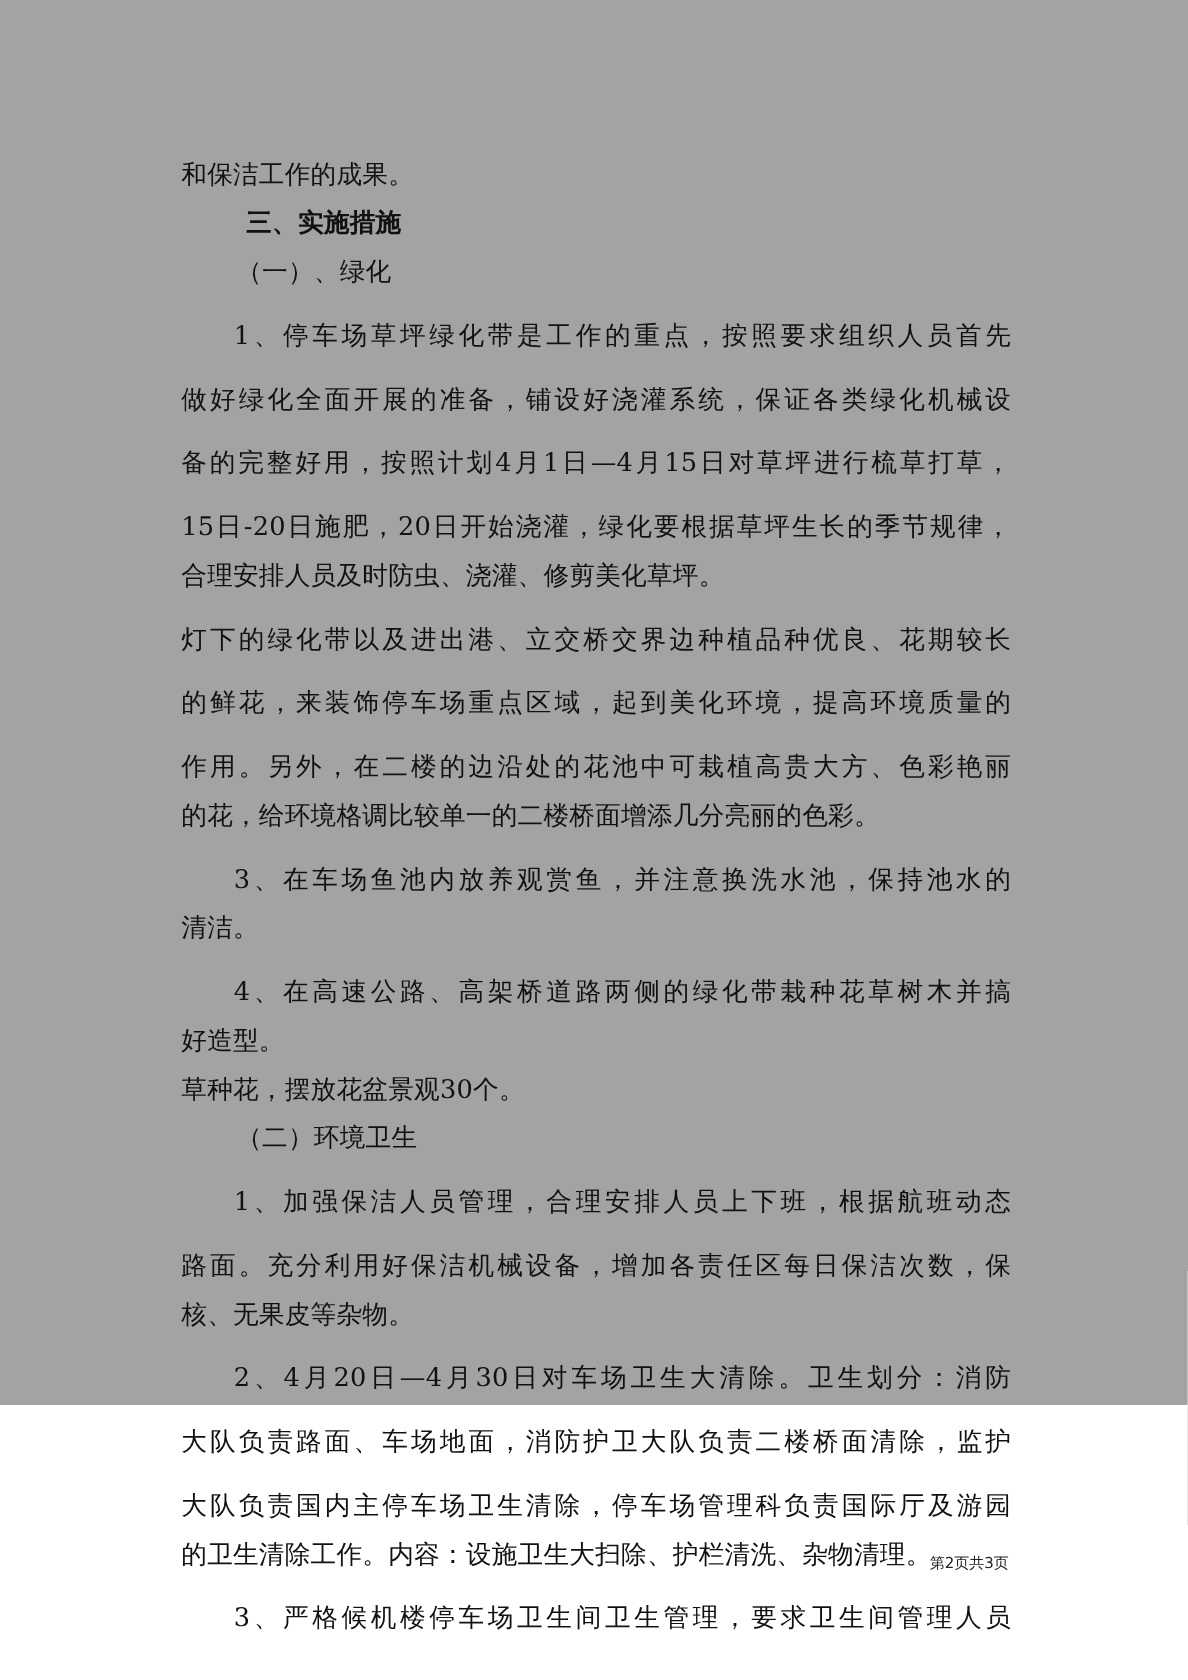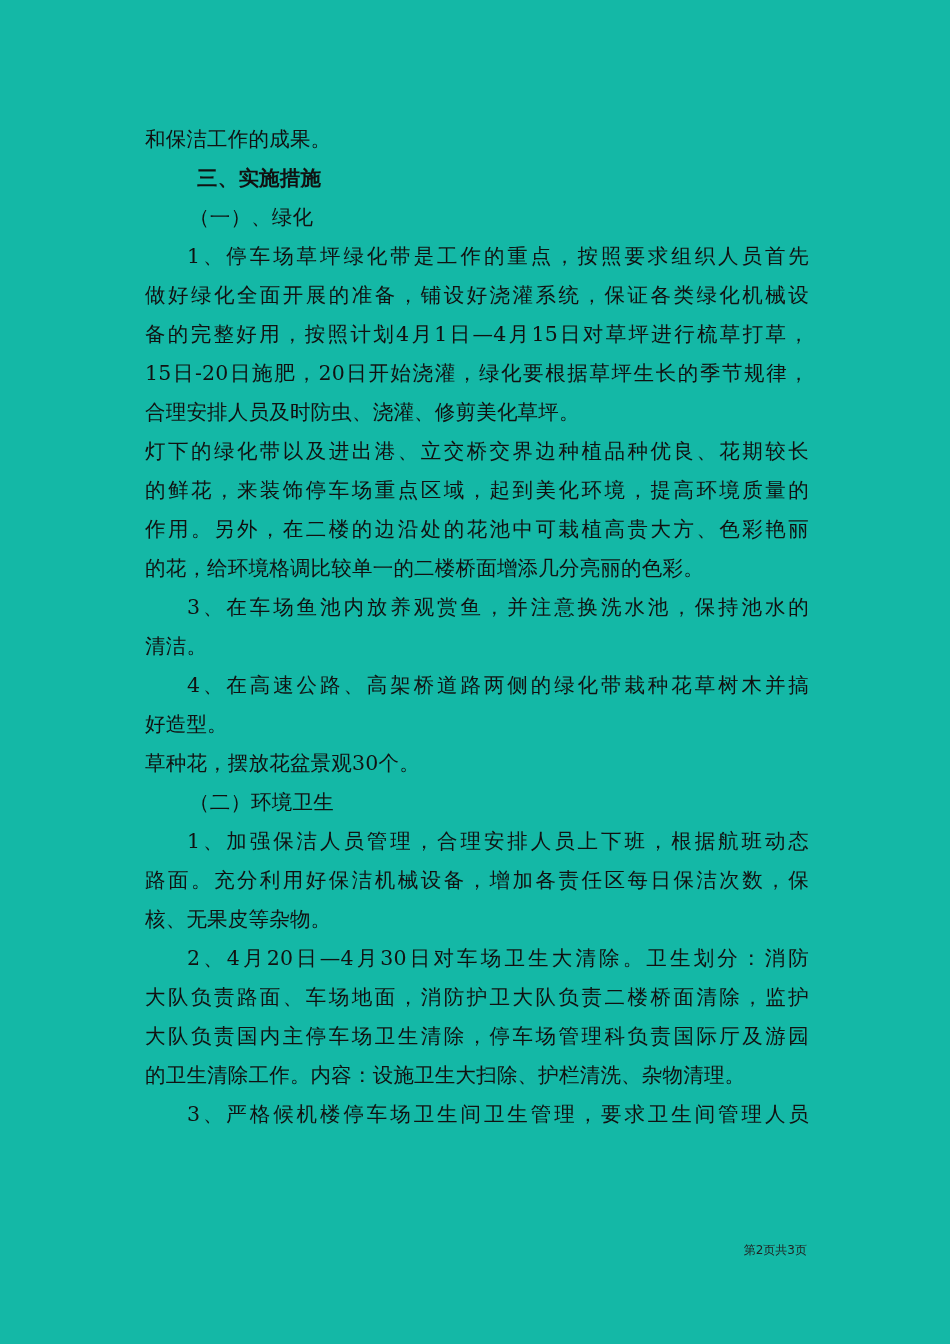--- a/index.html
+++ b/index.html
@@ -1,24 +1,24 @@
 <!DOCTYPE html>
 <html><head>
 <meta charset="utf-8">
 <style>
   html, body { margin: 0; padding: 0; background: #ffffff; }
   body { width: 950px; height: 1344px; position: relative; overflow: hidden;
          font-family: "DejaVu Serif", "Liberation Serif", serif; color: #111; }
-  .page { position: absolute; left: 0; top: 0; width: 950px; height: 1344px; background: #14b8a6; }
+  .page { position: absolute; left: 0; top: 0; width: 950px; height: 1124px; background: #a3a3a3; }
   .content { position: absolute; left: 145px; top: 120px; width: 664px; }
   .line { height: 39px; line-height: 39px; font-size: 20.5px; white-space: nowrap; letter-spacing: 0.2px; }
   .indent2 { padding-left: 42px; }
   .indent-h1 { padding-left: 52px; font-weight: bold; }
   .indent-sub { padding-left: 44px; }
-  .justify { text-align: justify; text-align-last: justify; white-space: normal; }
+  .justify { text-align: justify; text-align-last: justify; white-space: normal; margin-top: 12px; }
   .footer { position: absolute; left: 640px; top: 1242px; width: 167px; text-align: right;
             font-size: 12px; font-family: "DejaVu Sans", "Liberation Sans", sans-serif; color: #222; }
 </style>
 </head>
 <body>
 
 <div class="page">
   <div class="content" id="content">
 
   <div class="line">和保洁工作的成果。</div>

